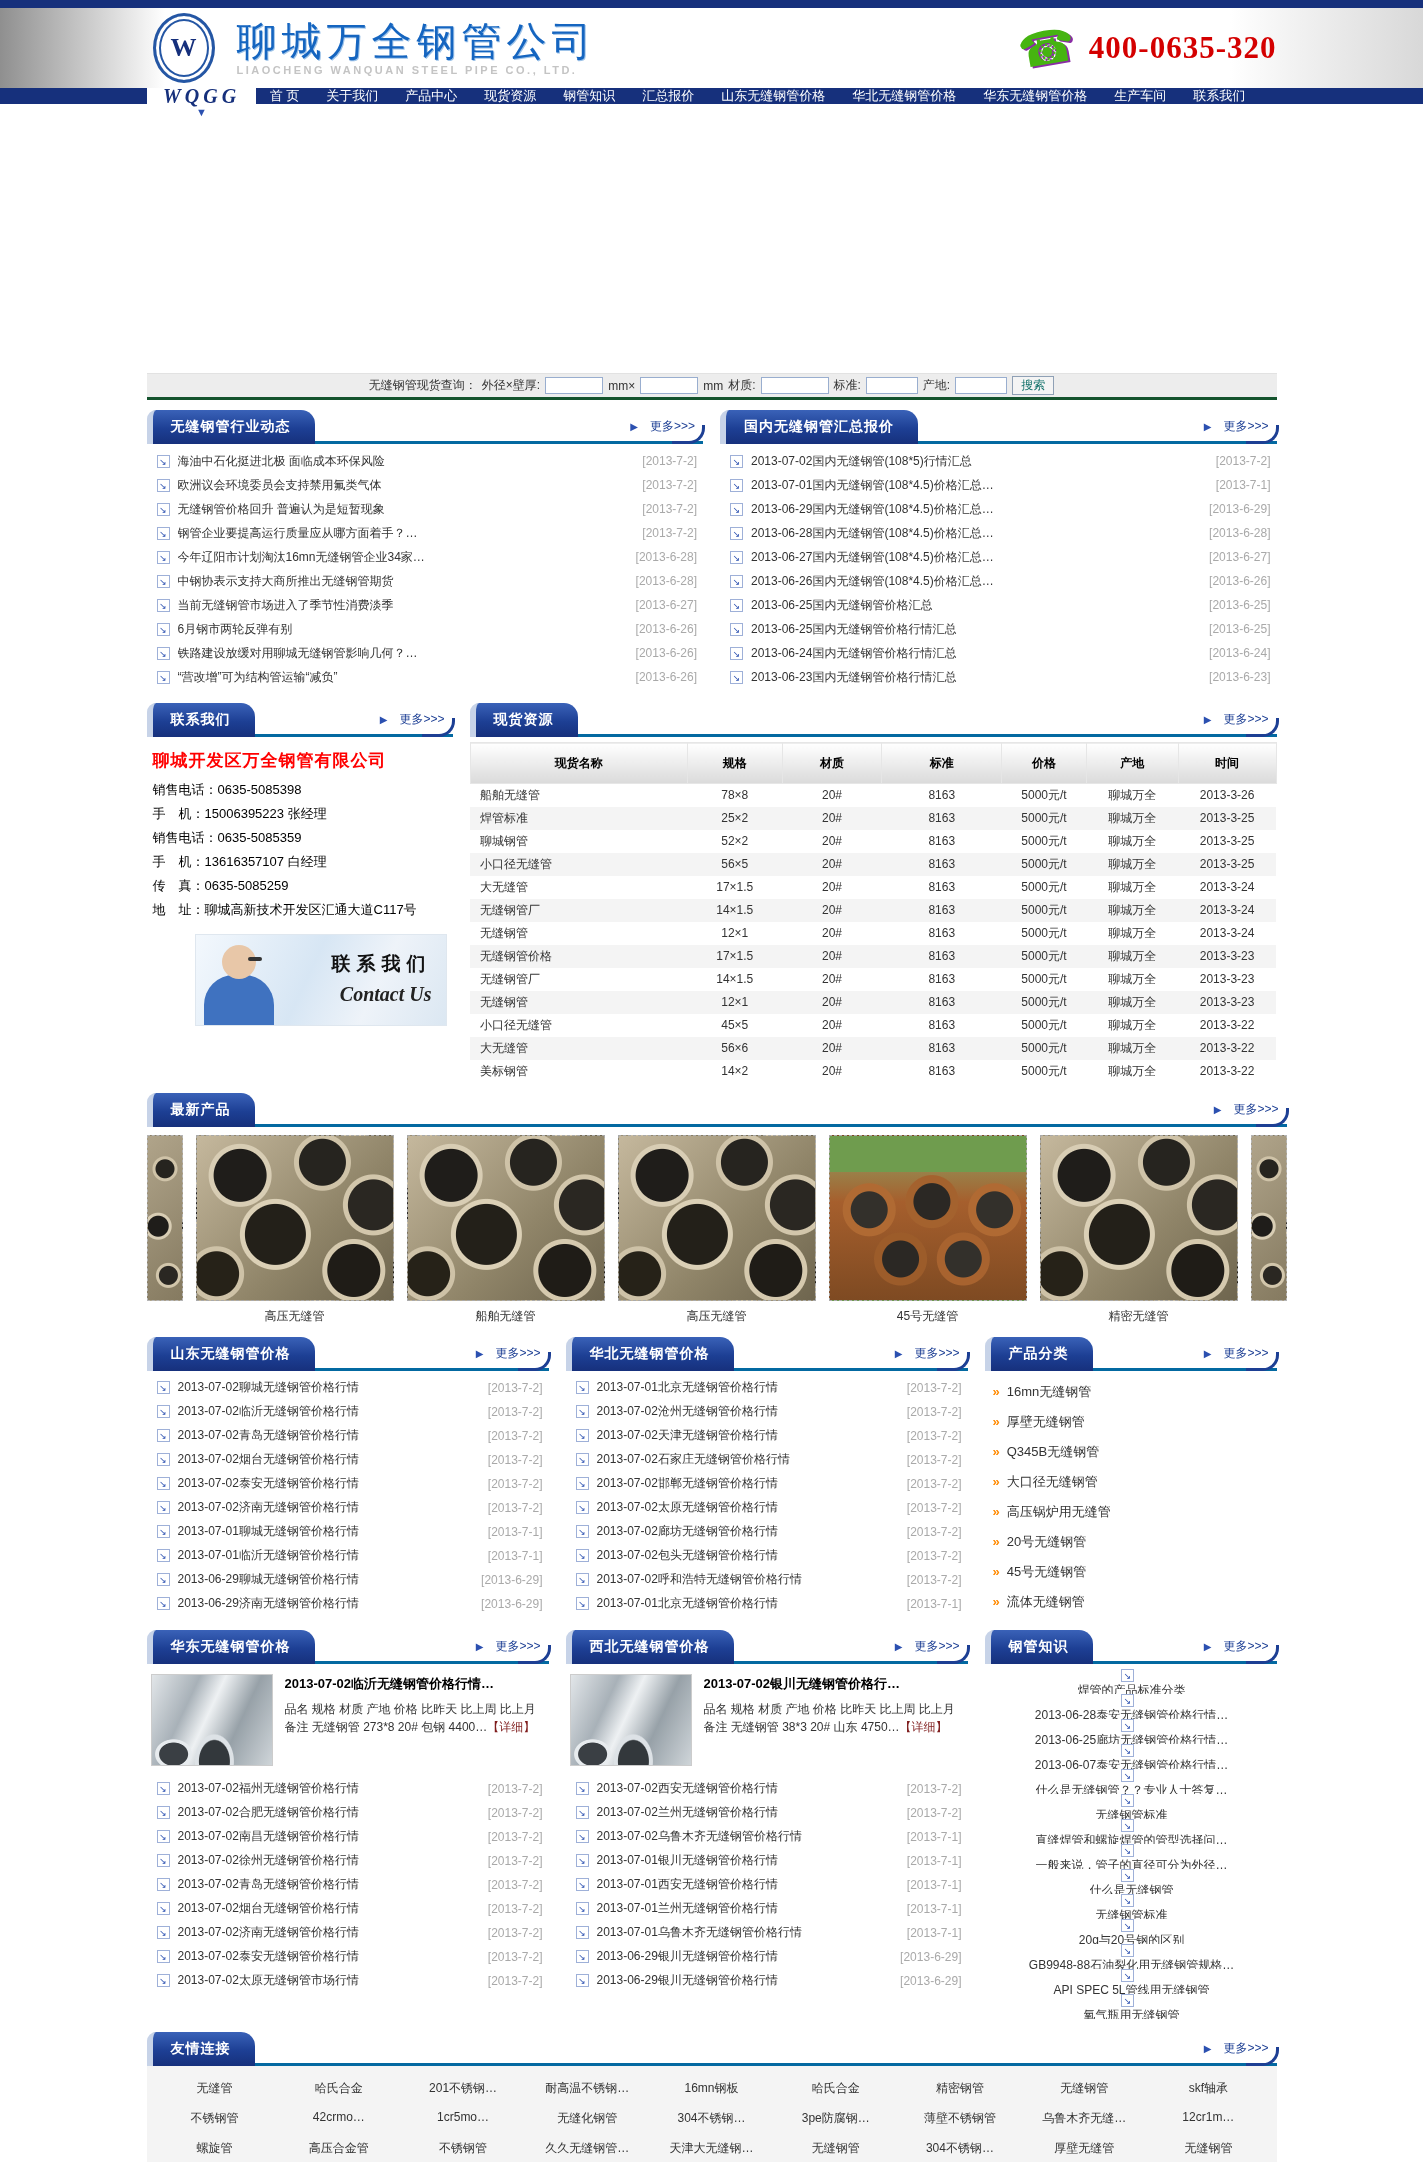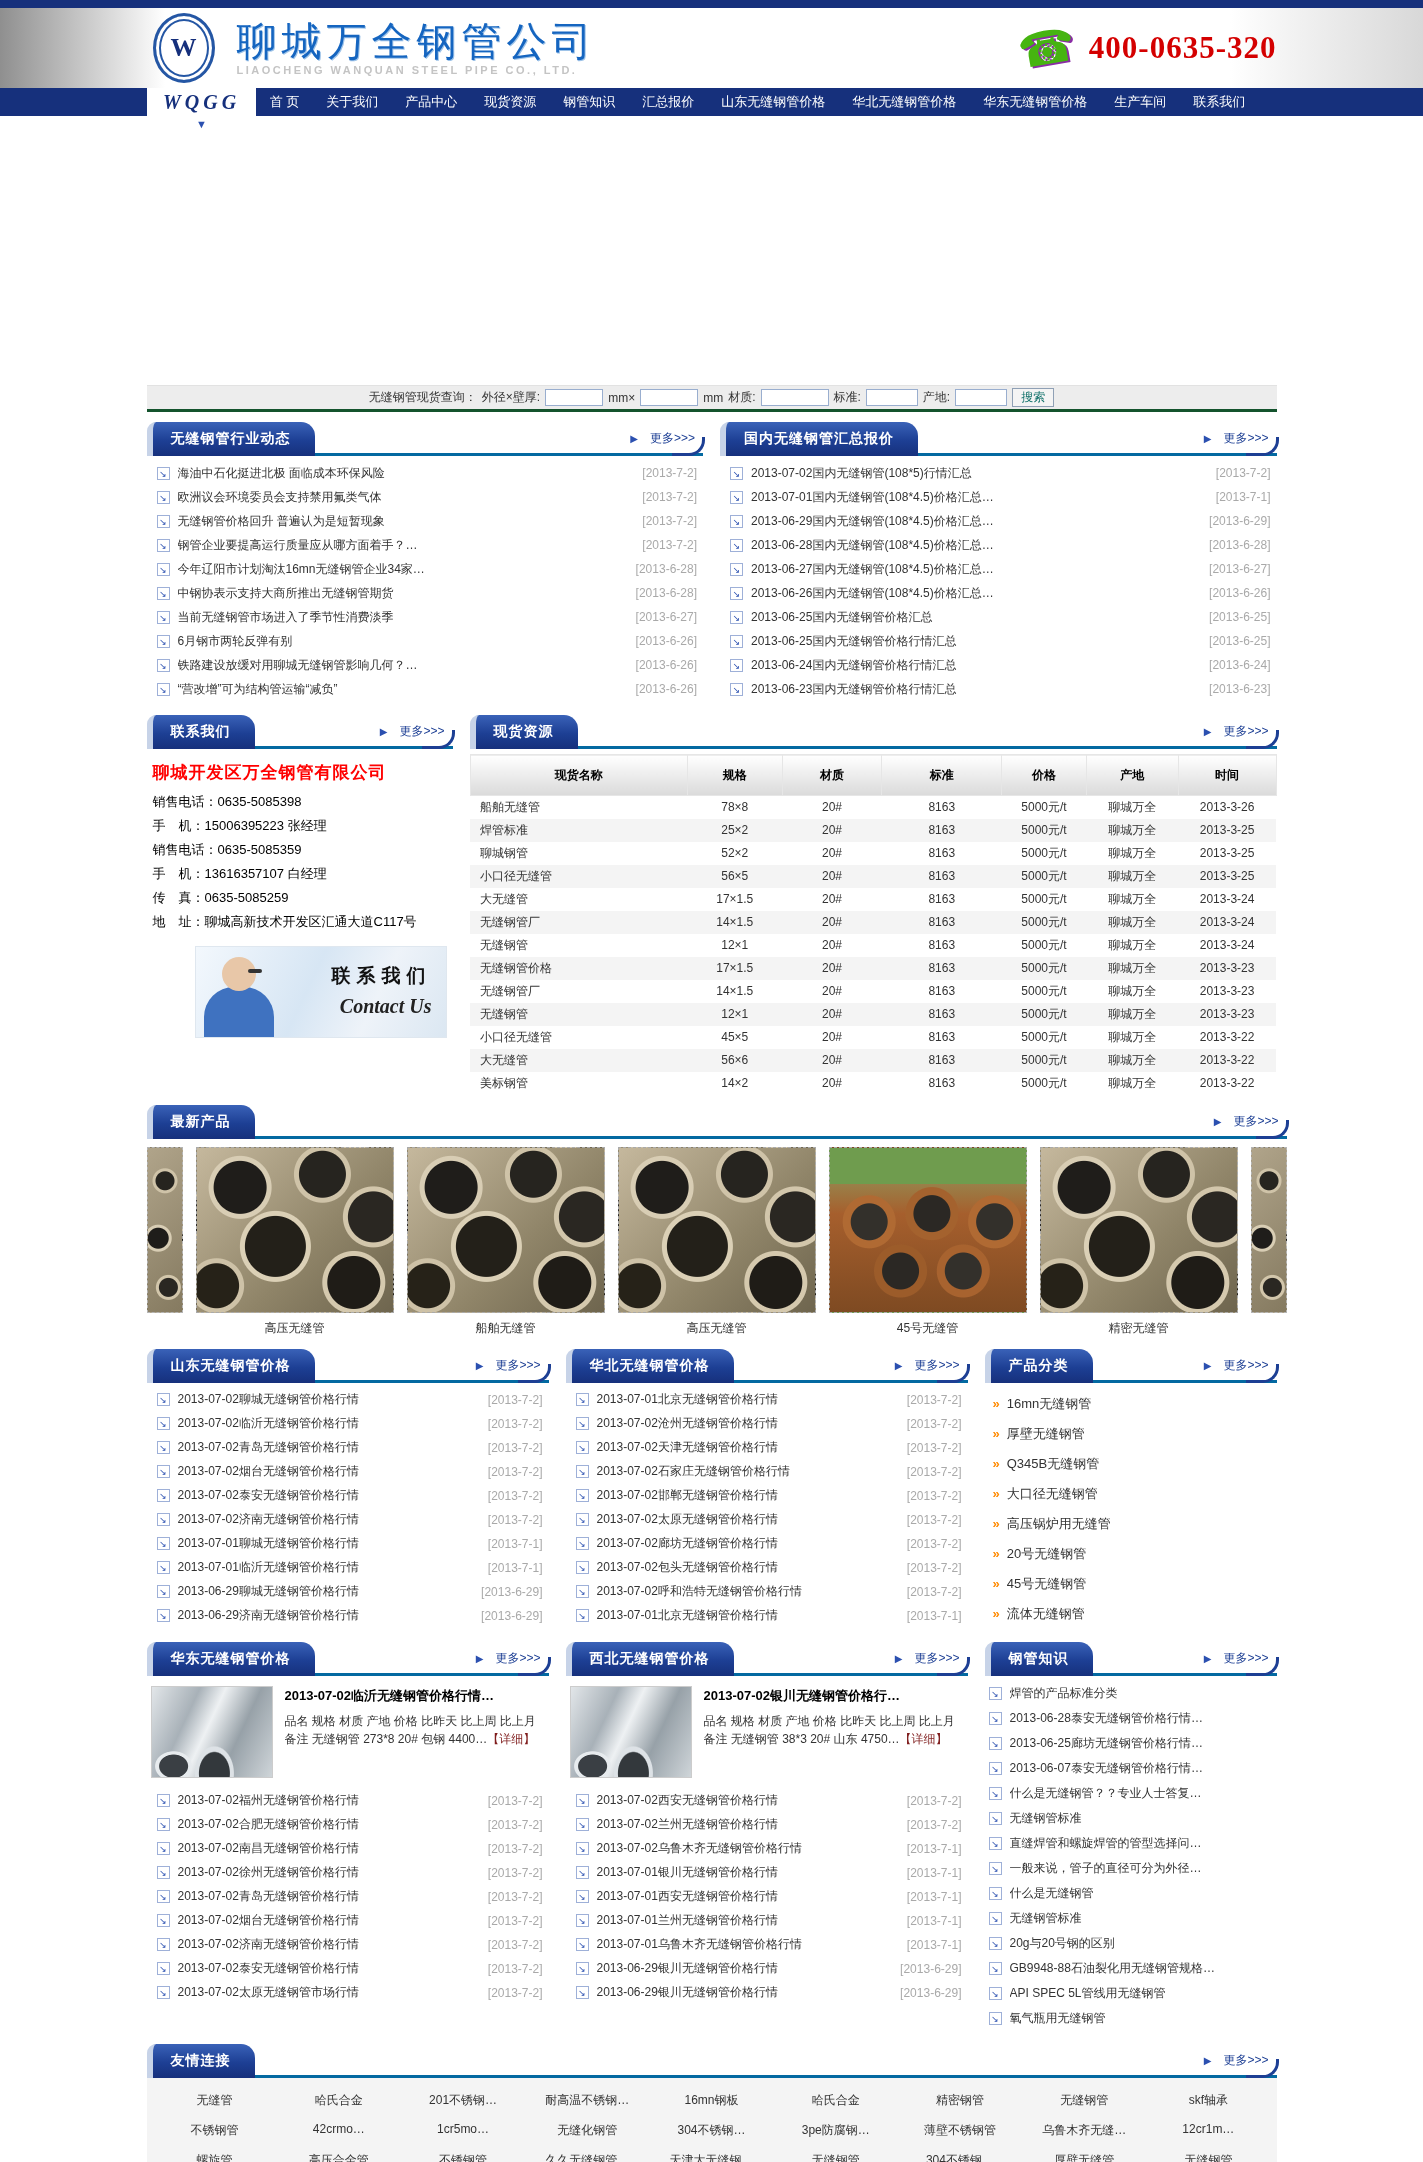--- a/index.html
+++ b/index.html
@@ -26,21 +26,21 @@
   .logo-w { font-family:"Liberation Serif", serif; font-weight:bold; font-size:26px; color:#16307c; }
   .names { margin-left:16px; }
   .company-name { font-size:40px; font-weight:normal; color:#1565c0; letter-spacing:5px; line-height:1.05;
     text-shadow:1px 1px 0 #9ec3e8; }
   .company-en { font-size:11px; font-weight:bold; color:#c4c4c4; letter-spacing:2.5px; margin-top:2px; }
   .phone-area { margin-left:auto; display:flex; align-items:center; gap:14px; }
   .phone-icon { font-size:46px; color:#46b411; transform:rotate(-10deg); line-height:1; text-shadow:2px 2px 0 #8a2ca5; }
   .phone-number { font-family:"Liberation Serif", serif; font-weight:bold; font-size:31px; color:#d40000; letter-spacing:1px; }
 
   
-  .nav { background:#16307c; height:28px; display:flex; align-items:stretch; }
+  .nav { background:#16307c; height:16px; display:flex; align-items:stretch; }
   .nav-pad { width:147px; }
   .nav-cap { background:#fff; color:#16307c; font-family:"Liberation Serif", serif; font-style:italic;
     font-weight:bold; font-size:20px; letter-spacing:4px; display:flex; align-items:center; padding:0 16px; }
   .nav-item { color:#fff; font-size:13px; display:flex; align-items:center; padding:0 13.5px; cursor:pointer; white-space:nowrap; }
   .nav-caret { color:#2b50b0; font-size:11px; margin:3px 0 0 196px; height:14px; line-height:11px; }
 
   
   .search-bar {
     width:1130px; margin:252px auto 0; background:#ededed; border-top:1px solid #e2e2e2; border-bottom:3px solid #14532d;
     height:27px; display:flex; align-items:center; justify-content:center; font-size:12px; color:#333; gap:5px;
@@ -138,21 +138,21 @@
   .featured { display:flex; gap:12px; padding:10px 2px 6px 4px; }
   .feat-img { width:122px; height:92px; min-width:122px; border:1px solid #ccc; background:
       radial-gradient(ellipse at 18% 88%, #3a3f44 0 14px, #e7ebee 15px 18px, rgba(0,0,0,0) 19px),
       radial-gradient(ellipse at 52% 96%, #33383c 0 15px, #dde2e6 16px 19px, rgba(0,0,0,0) 20px),
       linear-gradient(115deg,#e2e6e9 0%,#a8b1b8 30%,#eef1f3 46%,#97a1a8 68%,#cfd5d9 100%); }
   .feat-txt { font-size:12px; line-height:1.55; color:#333; overflow:hidden; }
   .feat-title { font-weight:bold; font-size:13px; color:#000; margin-bottom:6px; white-space:nowrap; overflow:hidden; }
   .feat-detail { font-weight:normal; color:#7f1d1d; cursor:pointer; }
 
   .klist { padding:5px 2px 2px 4px; }
-  .krow { display:flex; align-items:center; height:25px; font-size:12px; cursor:pointer; }
+  .krow { display:flex; align-items:center; height:25px; font-size:12px; cursor:pointer;flex-direction:column; }
   .ktext { color:#333; white-space:nowrap; overflow:hidden; }
 
   
   .links-box { margin-top:10px; }
   .links-body { background:#f4f4f4; padding:14px 8px 16px; }
   .links { display:grid; grid-template-columns:repeat(9,1fr); row-gap:13px; column-gap:4px; font-size:12px; text-align:center; }
   .link-item { color:#333; cursor:pointer; white-space:nowrap; overflow:hidden; }
 </style>
 </head>
 <body>

